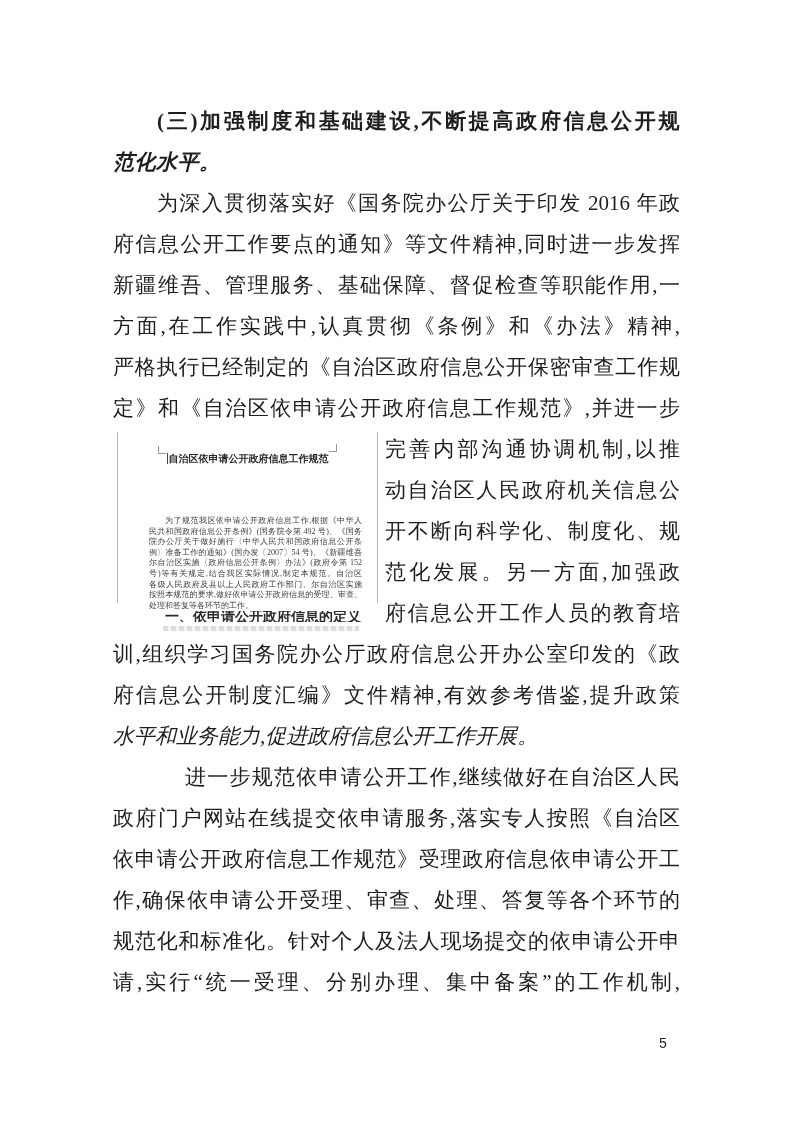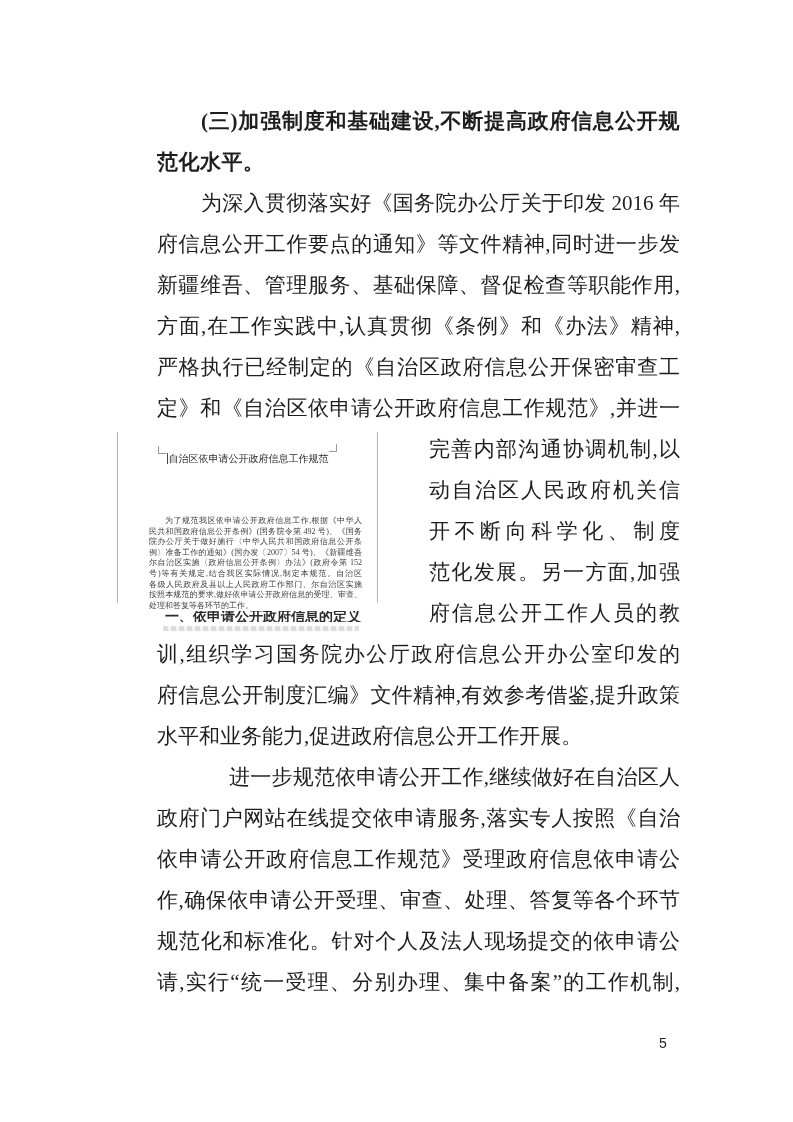--- a/index.html
+++ b/index.html
@@ -21,23 +21,22 @@
     width: 567px;
   }
   .line {
     height: 41px;
     line-height: 41px;
     font-size: 21px;
     text-align: justify;
     text-align-last: justify;
     text-justify: inter-character;
     overflow: hidden;
-    margin-left: 44px;
   }
-  .line.para-end { text-align-last: left; }
+  .line.para-end { text-align-last: left; font-style: italic; }
   .heading .line { font-weight: 700; font-size: 21px; letter-spacing: 0.5px; }
   .indent-2 { padding-left: 44px; }
   .indent-3 { padding-left: 72px; }
 
   
   .float-section { display: flex; height: 205px; }
   .embed-doc {
     position: relative;
     width: 261px;
     height: 171px;
@@ -52,21 +51,21 @@
 
   
   .crop-mark { position: absolute; width: 8px; height: 8px; }
   .crop-mark.tl { left: 40px; top: 14px; border-left: 1px solid #9a9a9a; border-bottom: 1px solid #9a9a9a; }
   .crop-mark.tr { right: 40px; top: 12px; border-right: 1px solid #9a9a9a; border-bottom: 1px solid #9a9a9a; }
   .embed-title-row {
     position: absolute;
     top: 20px; left: 0; right: 0;
     text-align: center;
     font-size: 10px;
-    font-weight: 400;
+    font-weight: 700;
     color: #2a2a2a;
     white-space: nowrap;
   }
   .text-cursor {
     display: inline-block;
     width: 1px; height: 11px;
     background: #444;
     vertical-align: -2px;
     margin-right: 1px;
   }

